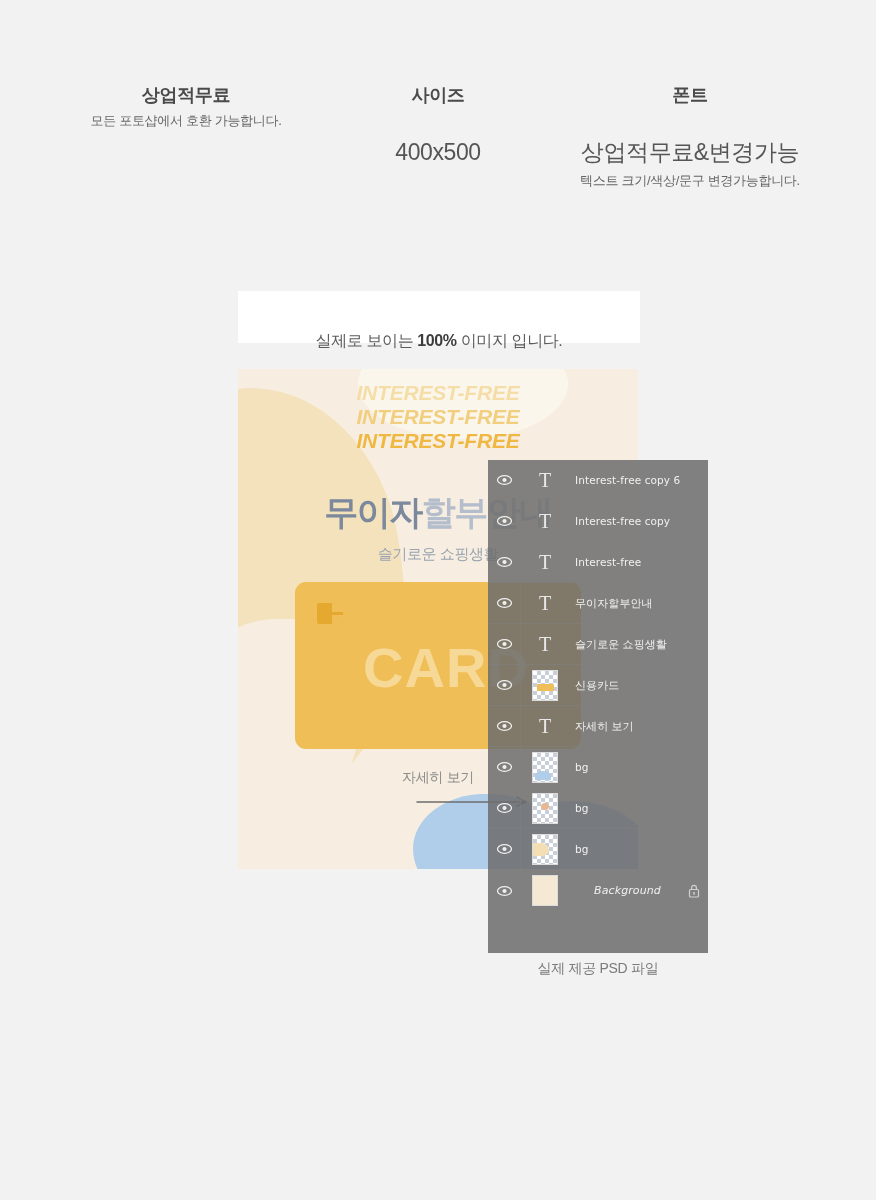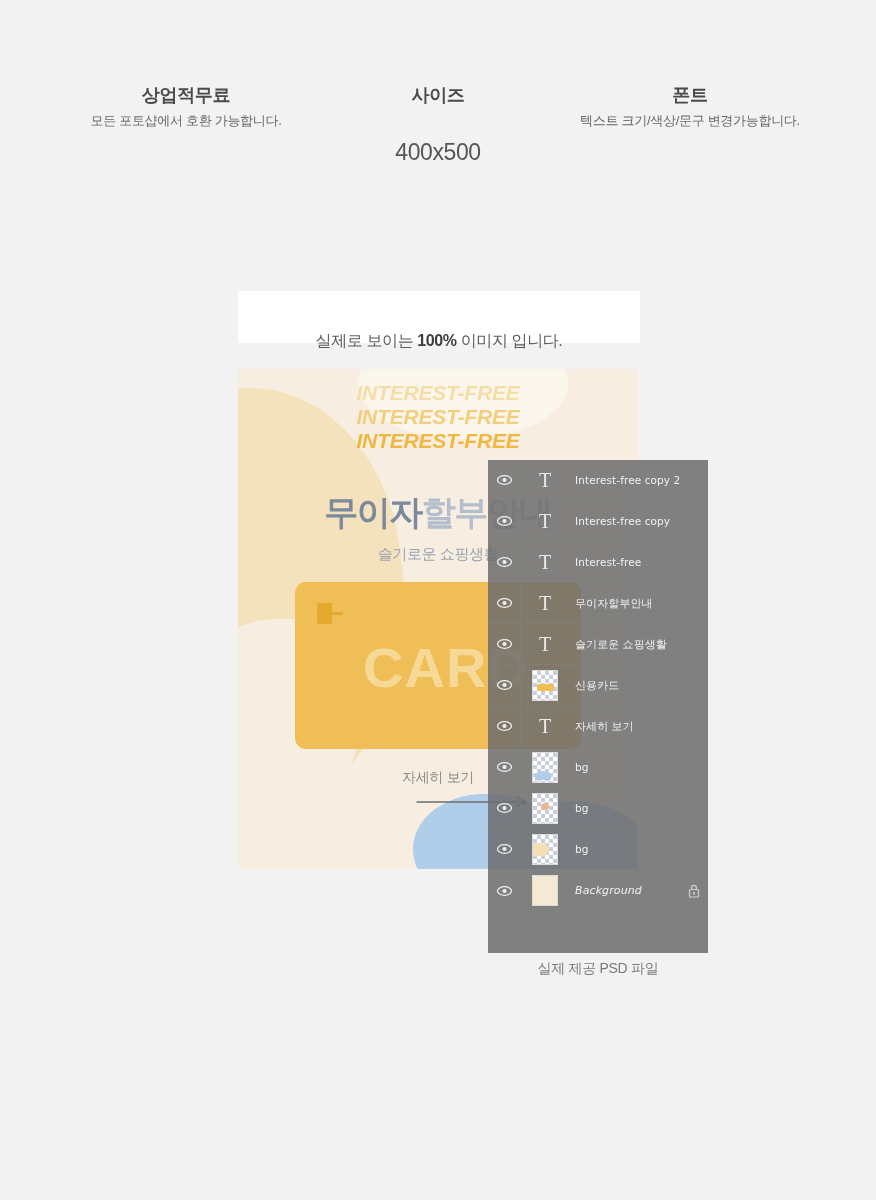--- a/index.html
+++ b/index.html
@@ -257,21 +257,21 @@
     overflow: hidden;
   }
   .layer-row {
     position: relative;
     height: 41px;
     display: flex;
     align-items: center;
     border-bottom: 1px solid rgba(128,128,128,0.55);
     box-sizing: border-box;
   }
-  .layer-row:last-child { border-bottom: none; }
+  .layer-row:last-child { border-bottom: none; text-align: center; }
 
   .eye-cell {
     width: 32px;
     flex: 0 0 32px;
     display: flex;
     align-items: center;
     justify-content: center;
     border-right: 1px solid rgba(128,128,128,0.55);
     height: 100%;
   }
@@ -399,20 +399,21 @@
     <div class="spec-title">상업적무료</div>
     <div class="spec-sub">모든 포토샵에서 호환 가능합니다.</div>
   </div>
   <div class="spec-col c2">
     <div class="spec-title">사이즈</div>
     <div class="spec-main">400x500</div>
     <div class="spec-sub"></div>
   </div>
   <div class="spec-col c3">
     <div class="spec-title">폰트</div>
+    <div class="spec-main">상업적무료&amp;변경가능</div>
     <div class="spec-sub">텍스트 크기/색상/문구 변경가능합니다.</div>
   </div>
 </div>
 
 <div class="banner">
   <div class="banner-text">
     <span>실제로 보이는 </span><b>100%</b><span> 이미지 입니다.</span>
   </div>
 </div>
 
@@ -451,21 +452,21 @@
         <span class="eye-icon">
           <svg width="15" height="10" viewBox="0 0 15 10">
             <ellipse cx="7.5" cy="5" rx="7" ry="4.3" fill="none" stroke="#efefef" stroke-width="1.2"></ellipse>
             <circle cx="7.5" cy="5" r="2.1" fill="#efefef"></circle>
           </svg>
         </span>
       </div>
       <div class="thumb-cell">
         <span class="t-icon">T</span>
       </div>
-      <div class="layer-name en">Interest-free copy 2</div>
+      <div class="layer-name en">Interest-free copy 6</div>
       <div class="lock-cell"></div>
     </div>
     <div class="layer-row">
       <div class="eye-cell">
         <span class="eye-icon">
           <svg width="15" height="10" viewBox="0 0 15 10">
             <ellipse cx="7.5" cy="5" rx="7" ry="4.3" fill="none" stroke="#efefef" stroke-width="1.2"></ellipse>
             <circle cx="7.5" cy="5" r="2.1" fill="#efefef"></circle>
           </svg>
         </span>

